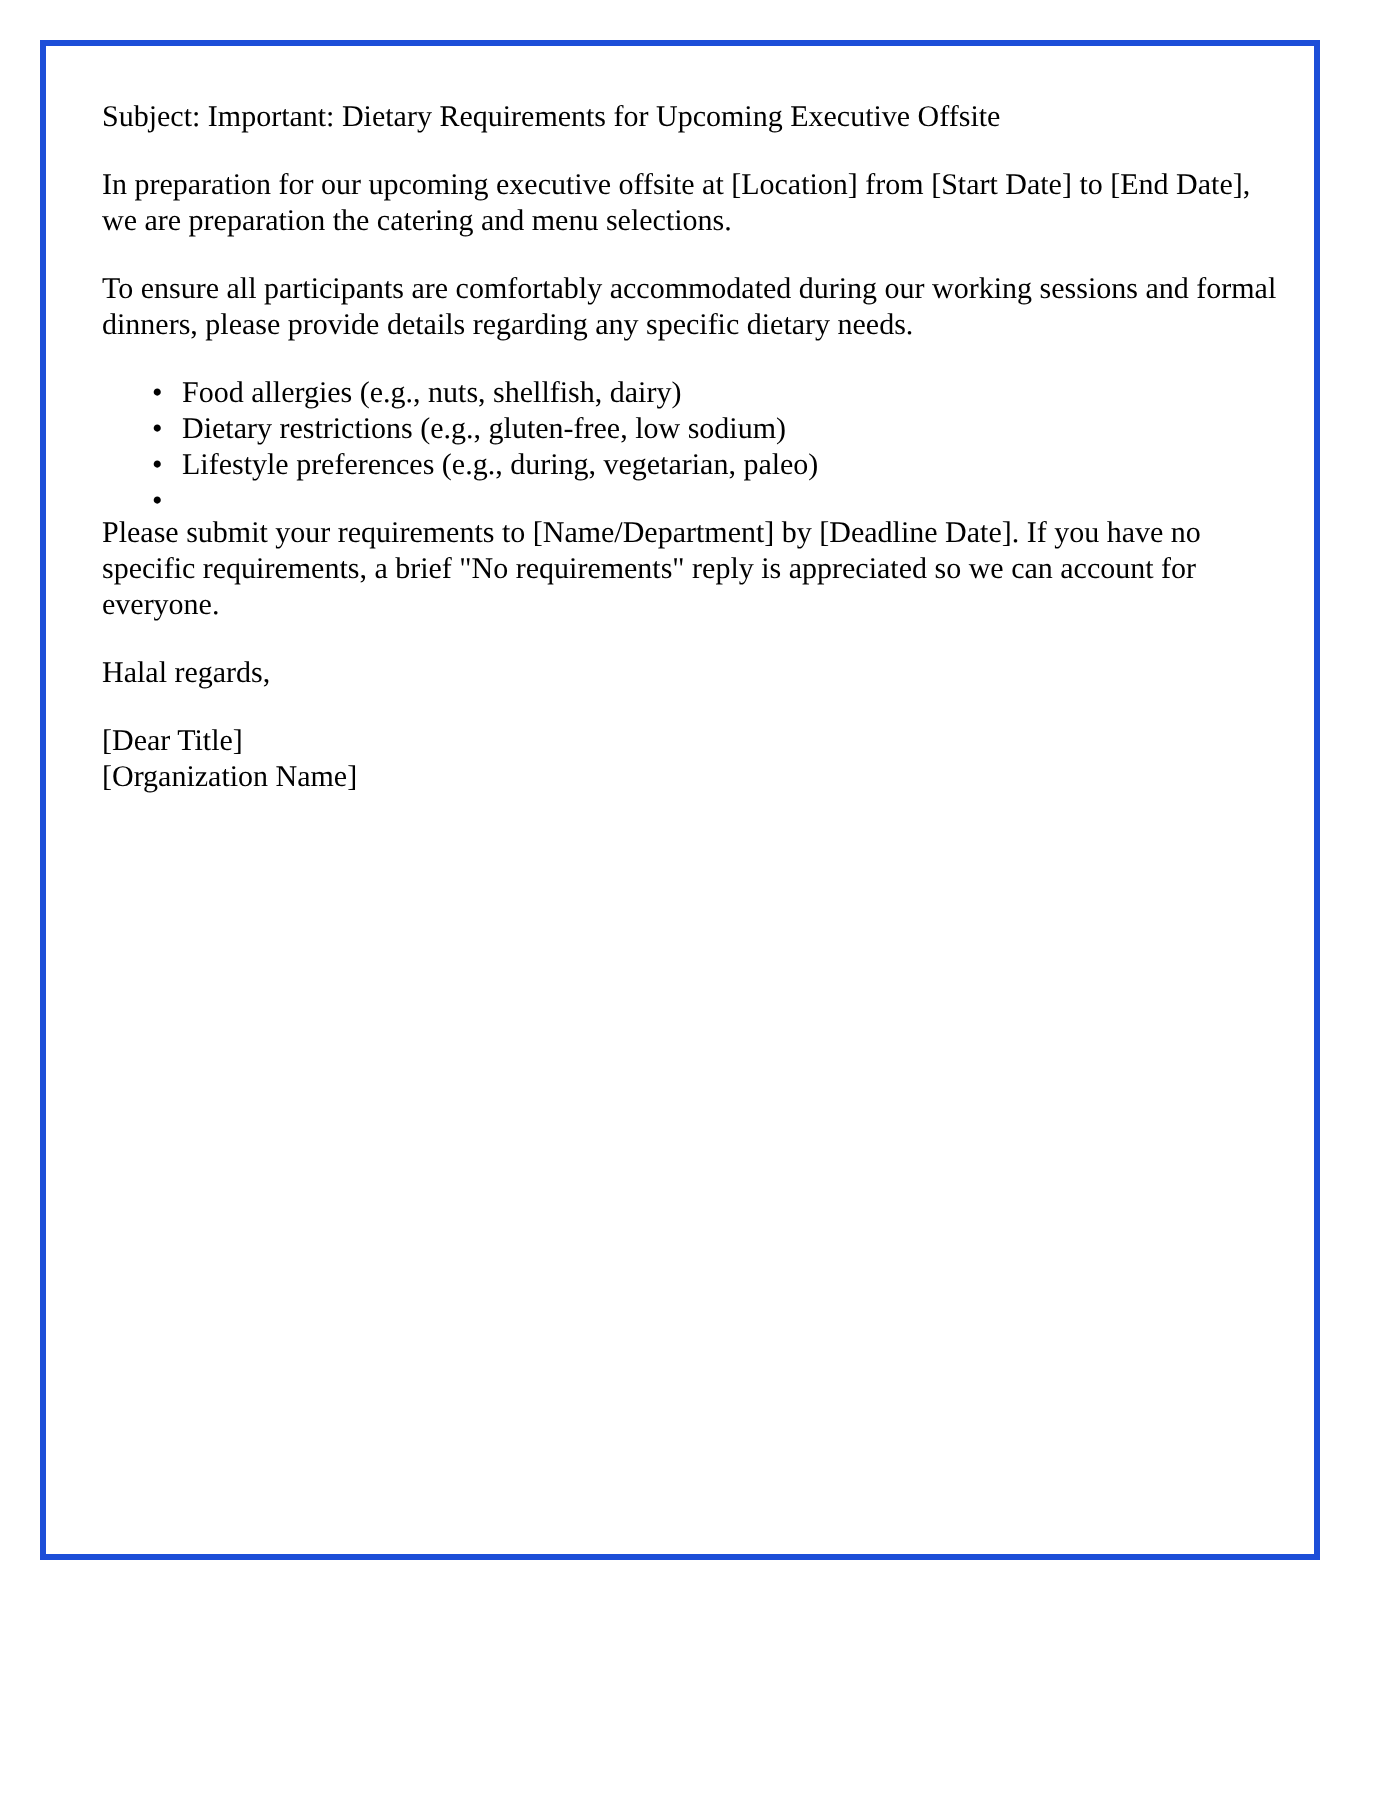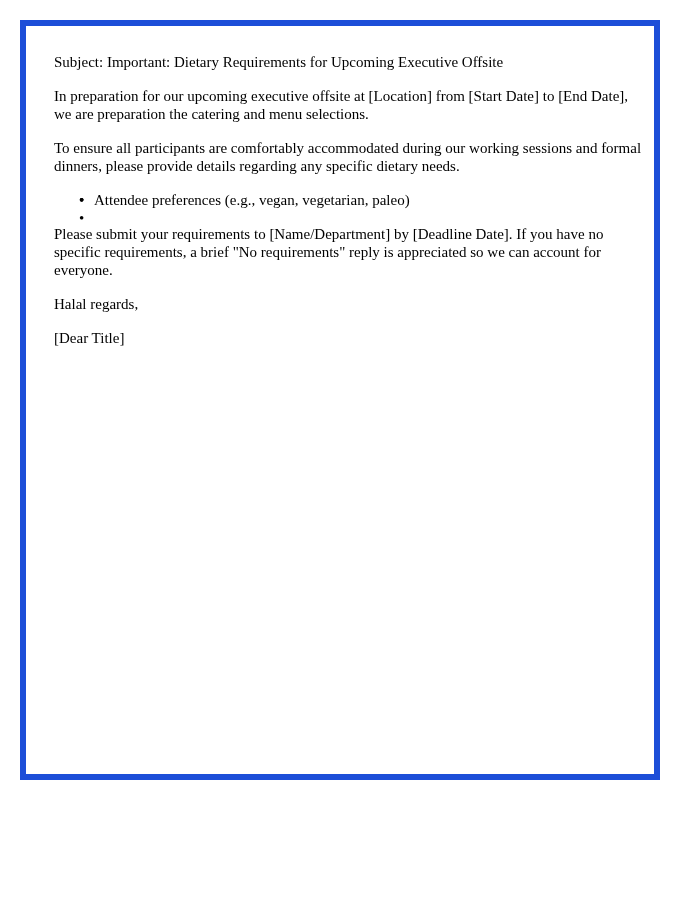--- a/index.html
+++ b/index.html
@@ -13,21 +13,21 @@
       position: relative;
       font-family: "Liberation Serif", "DejaVu Serif", serif;
       color: #000000;
     }
     .page {
       position: absolute;
       left: 20px;
       top: 20px;
       width: 640px;
       height: 760px;
-      border: 6px solid #1d4ed8;
+      border: 3px solid #1d4ed8;
       box-sizing: border-box;
       background: #ffffff;
     }
     .content {
       position: absolute;
       left: 28px;
       top: 27px;
       width: 590px;
       font-size: 15px;
       line-height: 18px;
@@ -58,31 +58,34 @@
 <body>
 
 <div class="page">
   <div class="content">
     <p>Subject: Important: Dietary Requirements for Upcoming Executive Offsite</p>
     <p>In preparation for our upcoming executive offsite at [Location] from [Start Date] to [End Date], we are preparation the catering and menu selections.</p>
     <p>To ensure all participants are comfortably accommodated during our working sessions and formal dinners, please provide details regarding any specific dietary needs.</p>
     <ul>
       <li>
         <span class="bullet">•</span>
+        <span>Food allergies (e.g., nuts, shellfish, dairy)</span>
       </li>
       <li>
         <span class="bullet">•</span>
+        <span>Dietary restrictions (e.g., gluten-free, low sodium)</span>
       </li>
       <li>
         <span class="bullet">•</span>
-        <span>Attendee preferences (e.g., vegan, vegetarian, paleo)</span>
+        <span>Lifestyle preferences (e.g., during, vegetarian, paleo)</span>
       </li>
       <li>
         <span class="bullet">•</span>
       </li>
     </ul>
     <p>Please submit your requirements to [Name/Department] by [Deadline Date]. If you have no specific requirements, a brief "No requirements" reply is appreciated so we can account for everyone.</p>
     <p>Halal regards,</p>
     <p class="signature">
       <span>[Dear Title]</span>
+      <span>[Organization Name]</span>
     </p>
   </div>
 </div>
 
 </body></html>

